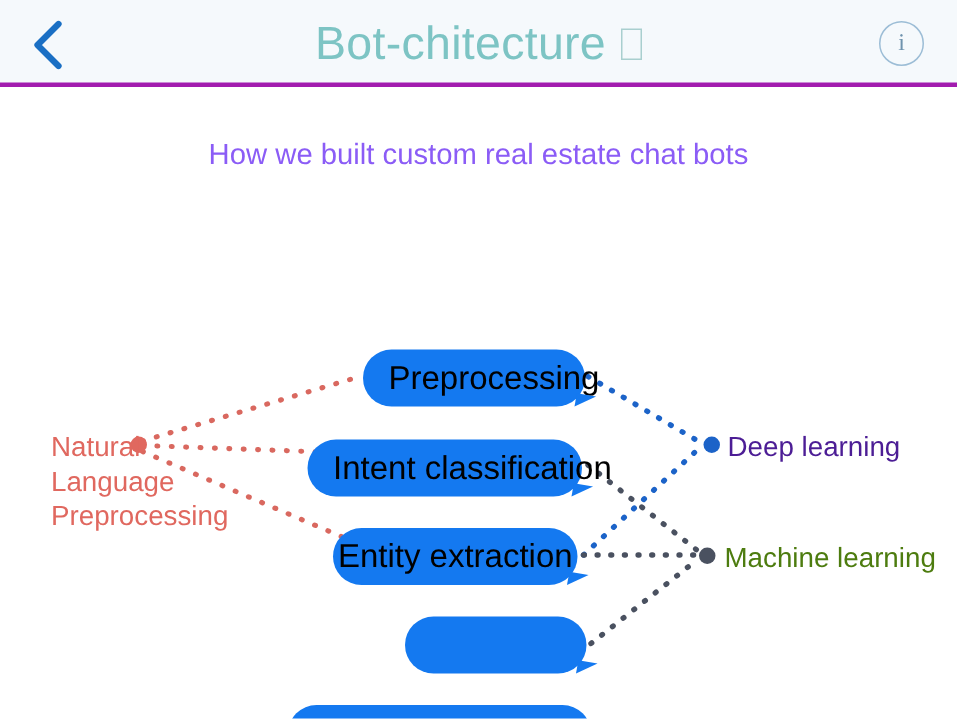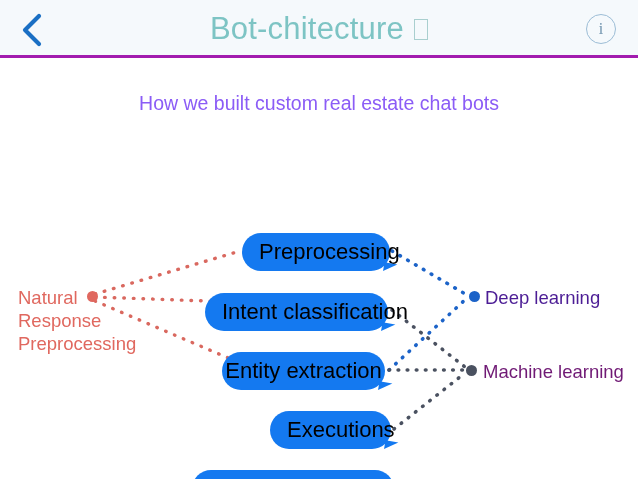--- a/index.html
+++ b/index.html
@@ -133,23 +133,24 @@
     position: absolute;
     font-size: 18.5px;
     line-height: 23px;
     white-space: nowrap;
   }
   .nlu-label {
     color: #e0685f;
     white-space: normal;
     width: 150px;
     text-align: left;
+    margin-left: 16px;
   }
   .dl-label { color: #4c1d95; }
-  .ml-label { color: #701a75; }
+  .ml-label { color: #4d7c0f; }
 </style>
 </head>
 <body>
 
 <div class="header">
 
   <div class="back-btn">
     <svg width="22" height="34" viewBox="0 0 22 34">
       <polyline points="18,3 4,17 18,31" fill="none" stroke="#1a6fc4" stroke-width="4.2" stroke-linecap="round" stroke-linejoin="round"></polyline>
     </svg>
@@ -194,33 +195,32 @@
     <span>Intent classification</span>
     <span class="tail"></span>
   </div>
 
   <div class="bubble" style="left:222px; top:294px; width:163px;justify-content:center;">
     <span>Entity extraction</span>
     <span class="tail"></span>
   </div>
 
   <div class="bubble" style="left:270px; top:353px; width:121px;">
-    <span>Executions</span>
     <span class="tail"></span>
   </div>
 
   <div class="bubble" style="left:192px; top:412px; width:202px;">
     <span>Response composers</span>
 
   </div>
 
   <span class="node-dot" style="left:87px; top:233px; background:#e0685f;"></span>
   <div class="side-label nlu-label" style="left:18px; top:228px;">
     <div>Natural</div>
-    <div>Response</div>
+    <div>Language</div>
     <div>Preprocessing</div>
   </div>
 
   <span class="node-dot" style="left:469px; top:233px; background:#1c63c8;"></span>
   <div class="side-label dl-label" style="left:485px; top:228px;">Deep learning</div>
 
   <span class="node-dot" style="left:466px; top:307px; background:#4a5160;"></span>
   <div class="side-label ml-label" style="left:483px; top:302px;">Machine learning</div>
 </div>
 

